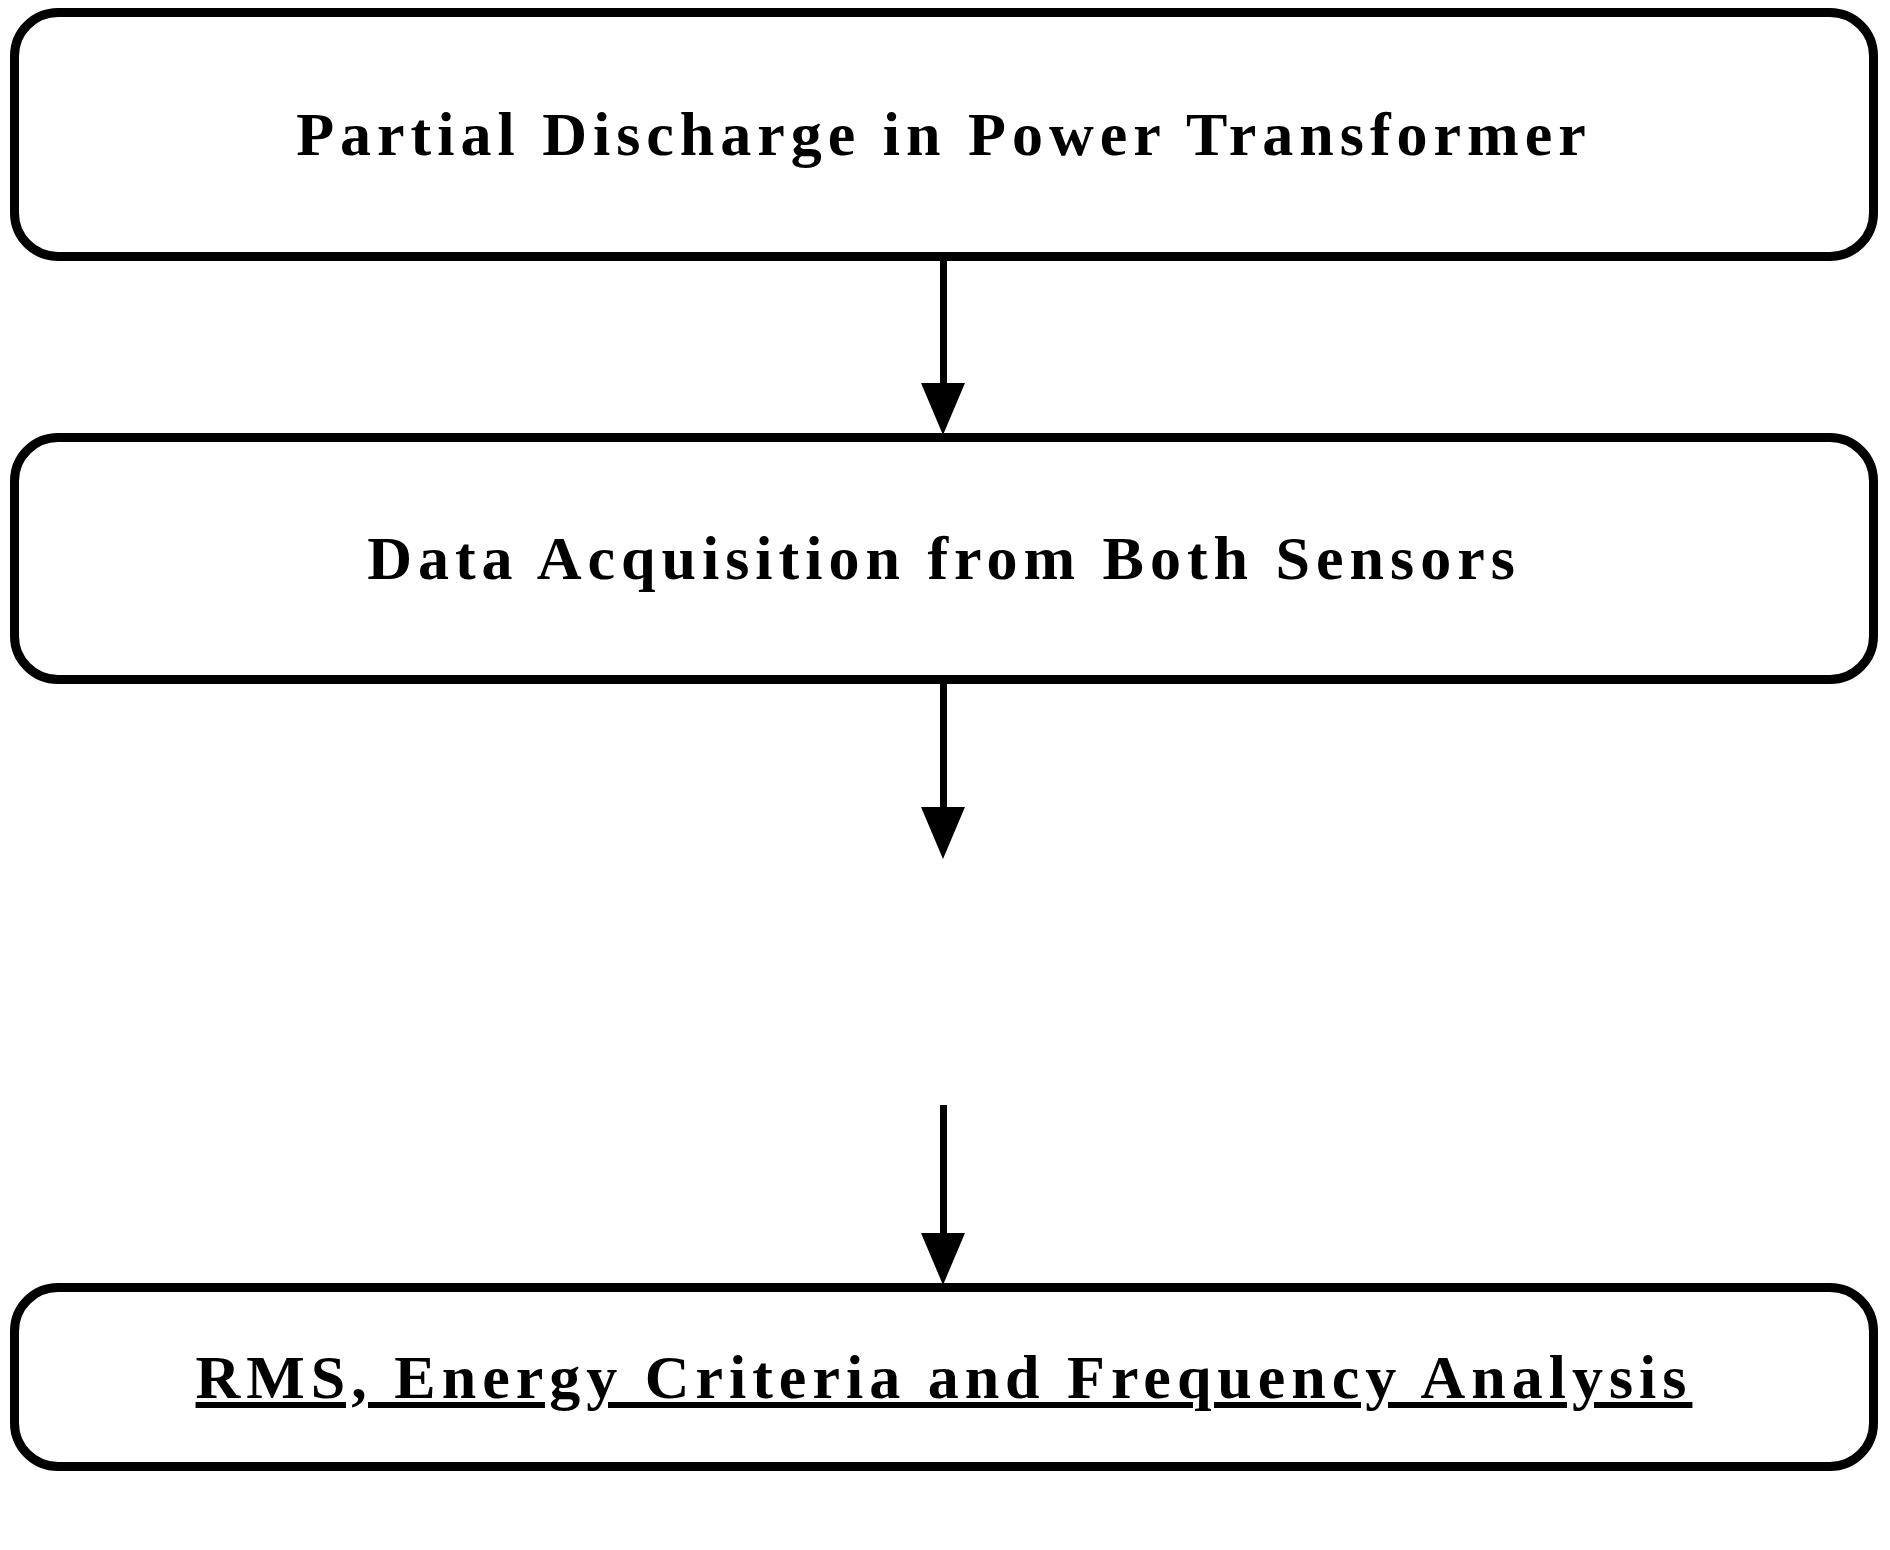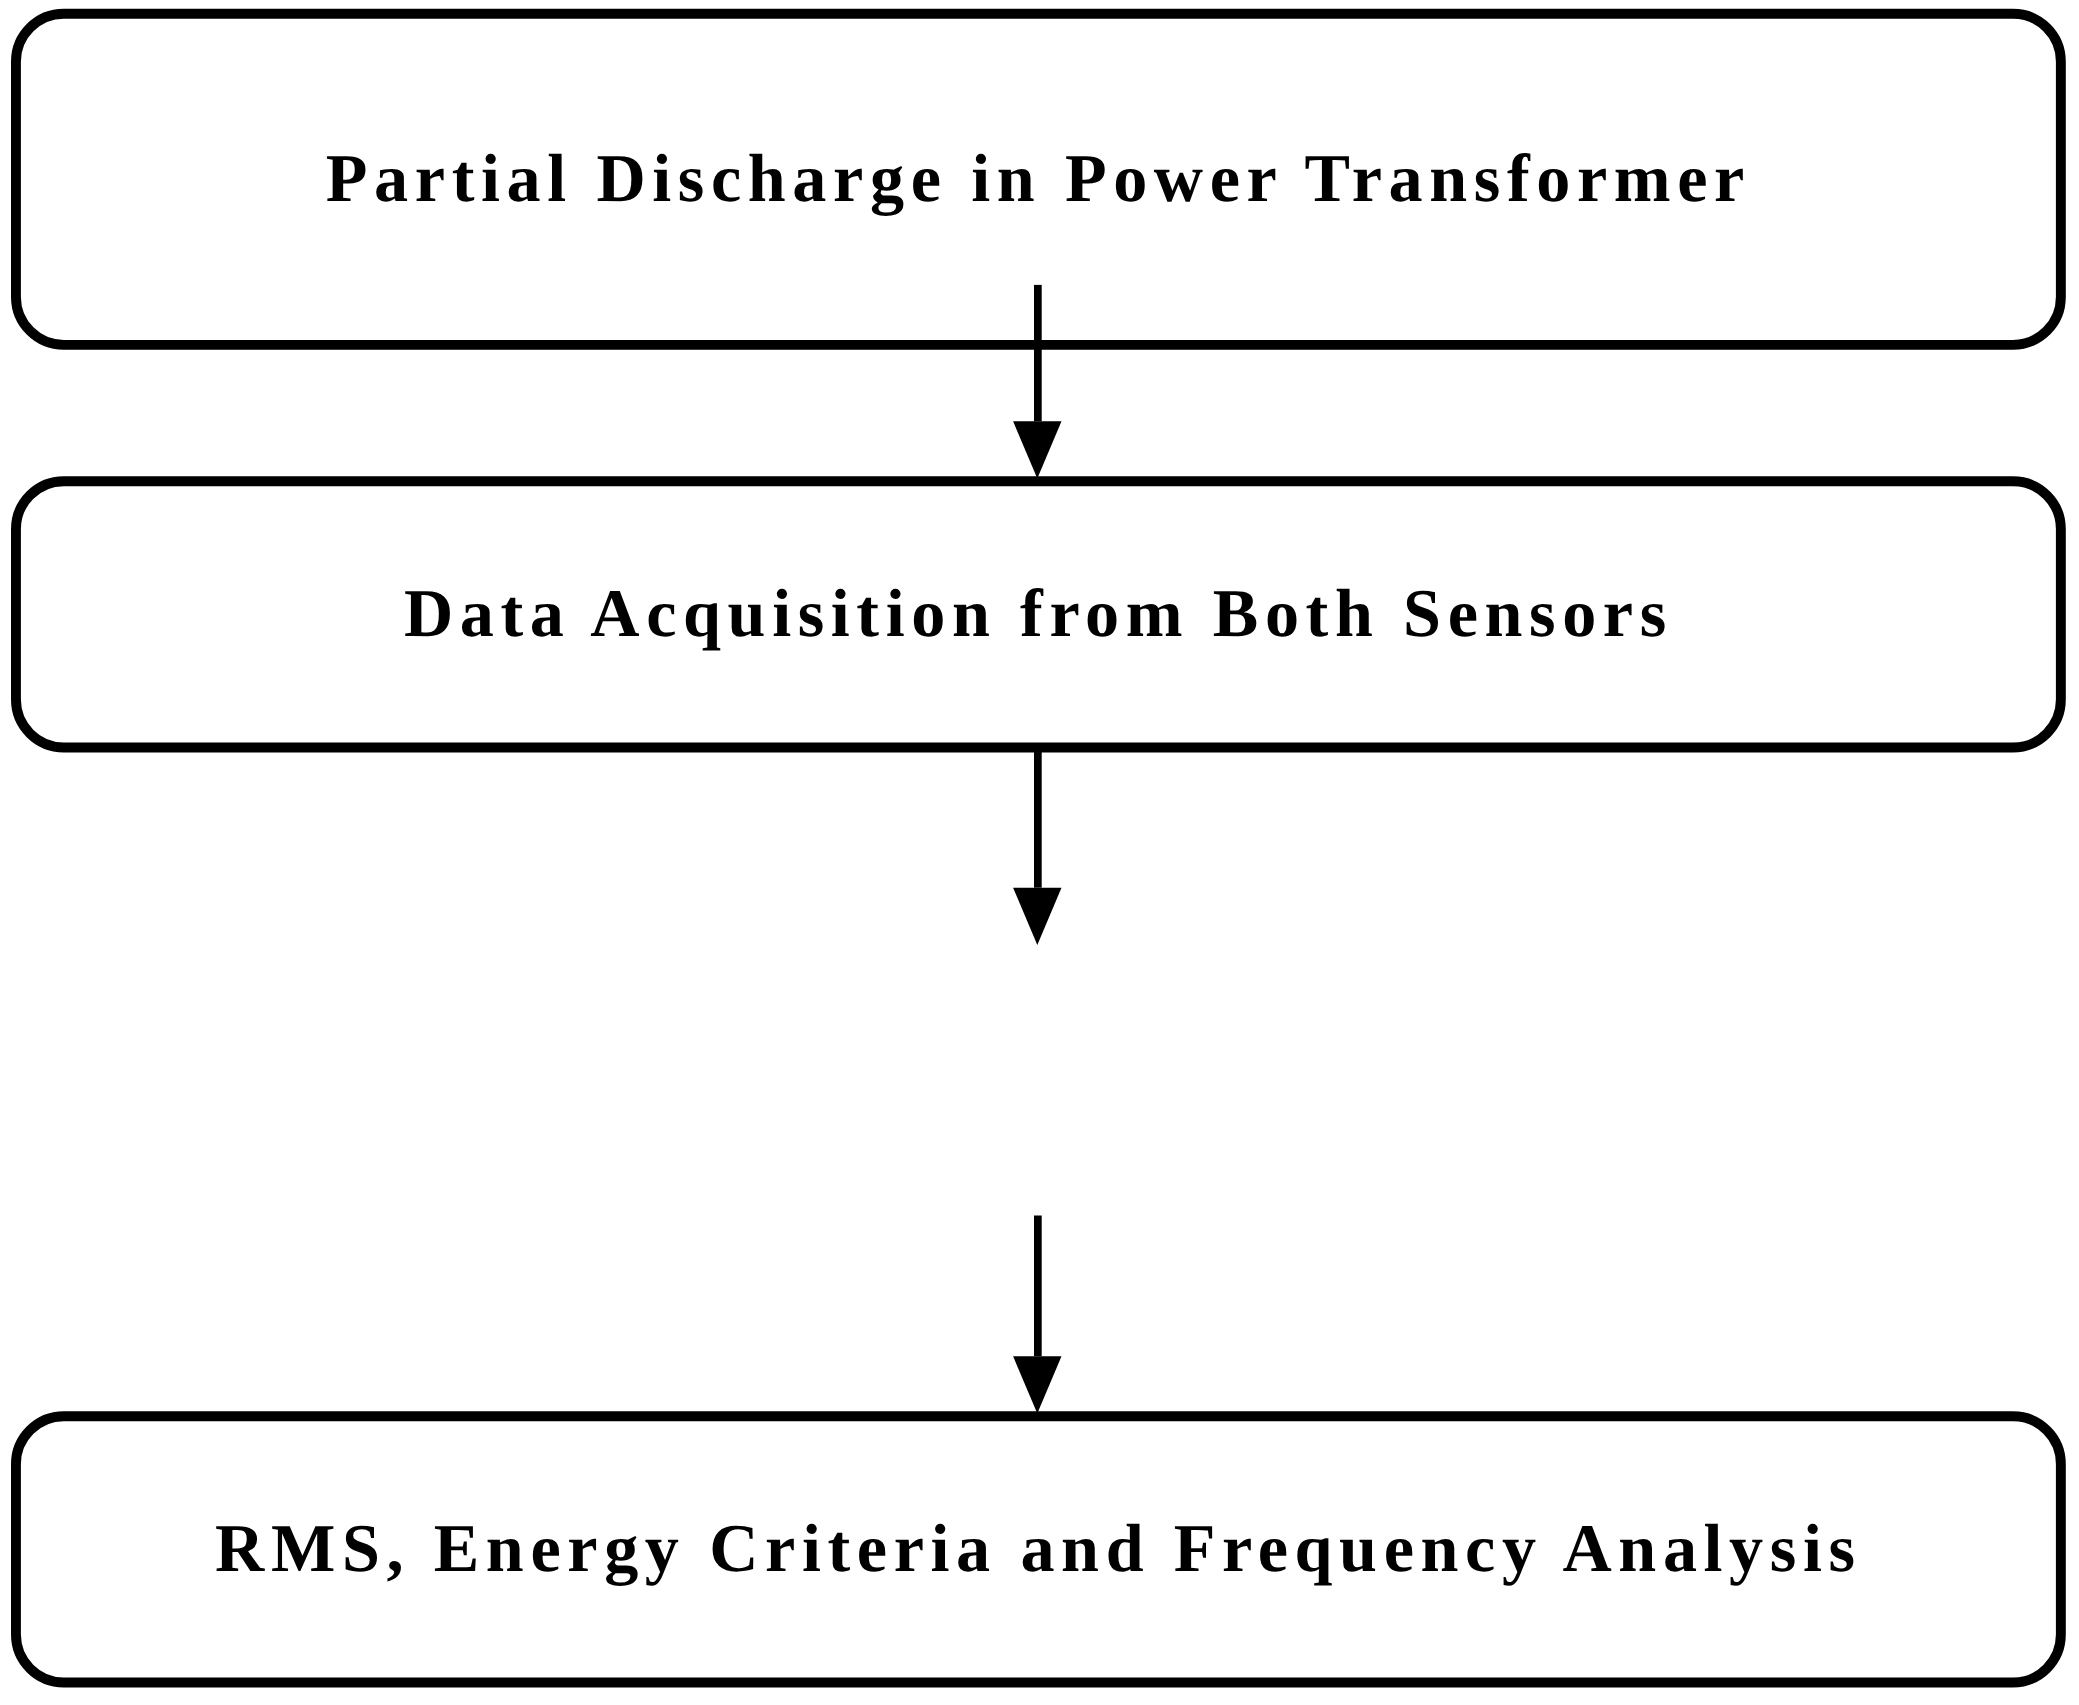--- a/index.html
+++ b/index.html
@@ -36,24 +36,24 @@
     display: block;
     text-align: center;
     color: var(--text);
     font-weight: bold;
     font-size: 62px;
     letter-spacing: 6px;
     line-height: 1.1;
     white-space: nowrap;
     padding: 0 20px;
   }
-  .node-1 { top: 8px;    height: 310px; }
+  .node-1 { top: 8px;    height: 253px; }
   .node-2 { top: 433px;  height: 251px; }
   .node-3 { top: 857px;  height: 250px; }
-  .node-4 { top: 1283px; height: 251px; }
+  .node-4 { top: 1283px; height: 188px; text-decoration: underline; }
 
   .arrow {
     position: absolute;
     left: 921px;            
     width: 44px;
     display: flex;
     flex-direction: column;
     align-items: center;
   }
   .arrow-shaft {

